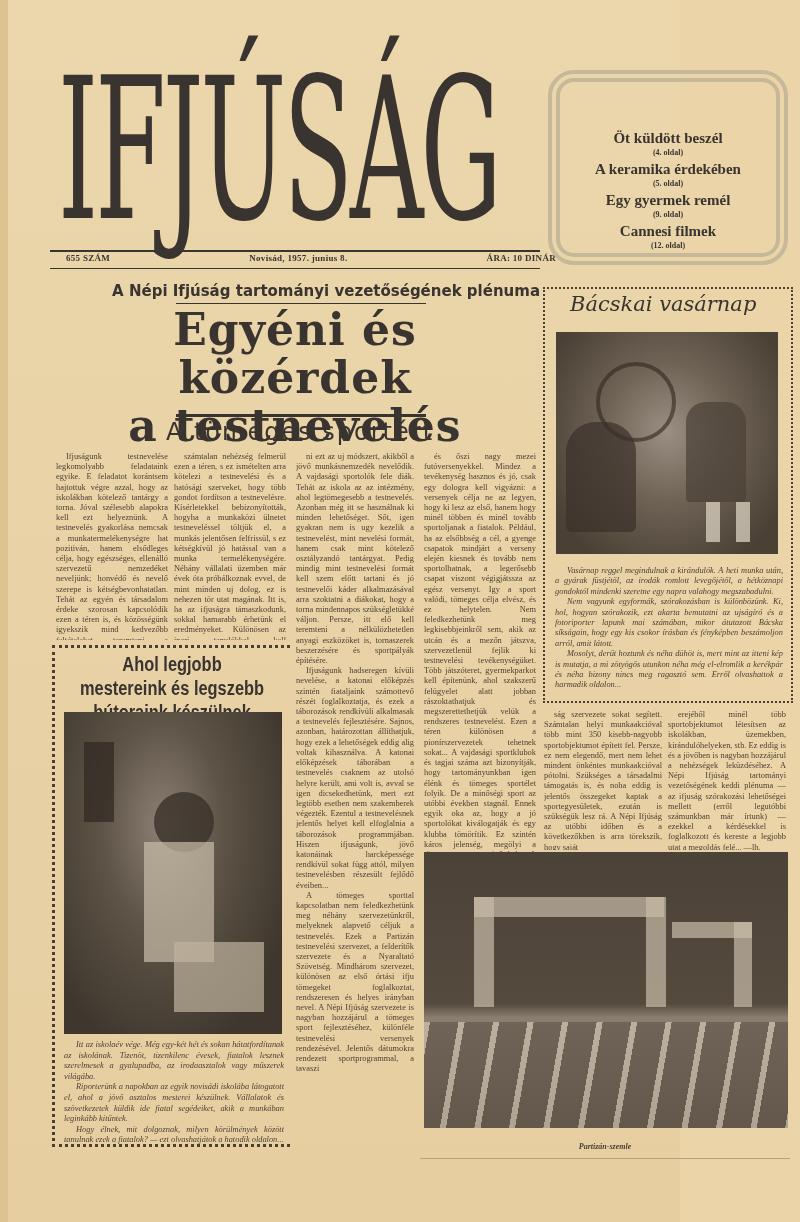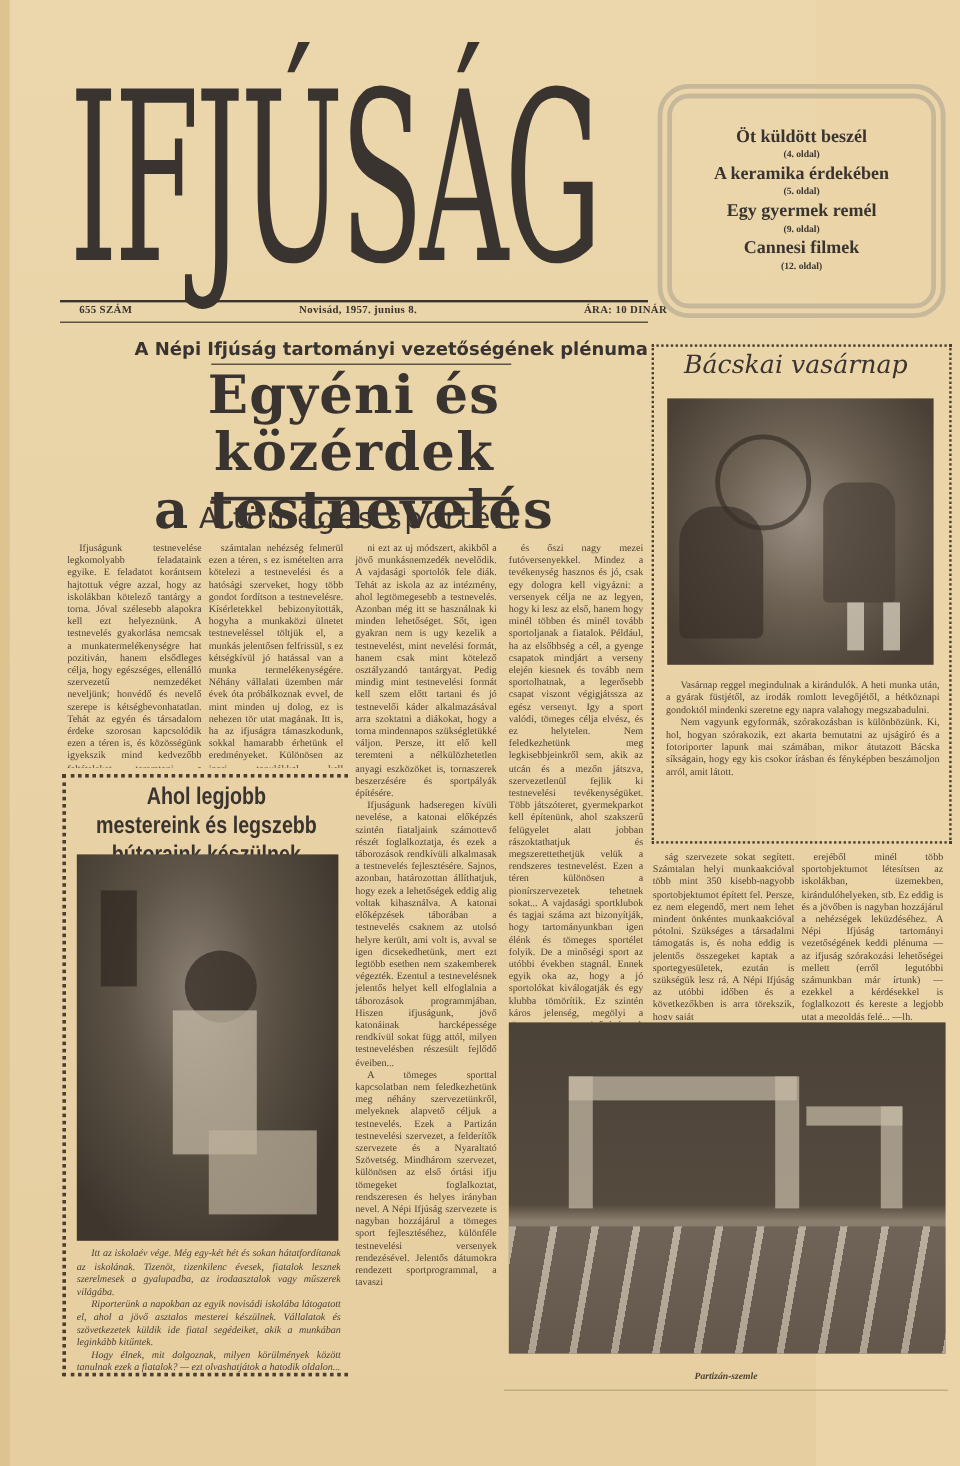--- a/index.html
+++ b/index.html
@@ -24,21 +24,21 @@
     white-space: nowrap;
   }
   .mast-rule { position:absolute; left:50px; top:250px; width:490px; height:2px; background:#3a3430; }
   .mast-rule2 { position:absolute; left:50px; top:268px; width:490px; height:1px; background:#3a3430; }
   .dateline { position:absolute; left:50px; top:253px; width:490px; height:14px;
     font-size: 9px; font-weight: bold; display:flex; justify-content:space-between; letter-spacing:0.3px; color:#3a3430;margin-left:16px;}
 
   
   .index-box { position:absolute; left:548px; top:70px; width:240px; height:195px;
     border: 12px solid #c8b89a; border-radius: 26px; border-style: double;
-    display:flex; flex-direction:column; align-items:center; justify-content:center; gap:1px; }
+    display:flex; flex-direction:column; align-items:center; justify-content:flex-end; gap:1px; }
   .index-item-title { font-size: 15px; font-weight: bold; color:#3a3430; }
   .index-item-page { font-size: 8px; font-weight: bold; color:#3a3430; margin-bottom:3px; }
 
   
   .kicker { position:absolute; left:60px; top:282px; width:480px; text-align:right;
     font-family:"DejaVu Sans", sans-serif; font-weight:bold; font-size:15px; color:#3a3430; }
   .kicker-rule { position:absolute; left:176px; top:303px; width:250px; height:1px; background:#3a3430; }
   .headline { position:absolute; left:50px; top:306px; width:490px; text-align:center;
     font-family:"DejaVu Serif", serif; font-weight:bold; font-size:44px; line-height:48px; color:#3a3430; letter-spacing:1px;}
   .head-rule { position:absolute; left:176px; top:414px; width:250px; height:3px; background:#3a3430; }
@@ -60,21 +60,21 @@
   .carp-caption { position:absolute; left:64px; top:1040px; width:220px; font-style:italic; font-size:8.4px; line-height:10.6px; color:#4a3f33; text-align:justify; }
   .carp-caption p { text-indent: 12px; }
 
   
   .bac-box { position:absolute; left:543px; top:287px; width:250px; height:416px;
     border: 2px dotted #4a3f33; }
   .bac-title { position:absolute; left:570px; top:292px; width:200px;
     font-family:"DejaVu Serif", serif; font-style:italic; font-size:21px; color:#3a3430; }
   .photo-boys { left:556px; top:332px; width:222px; height:222px;
     background: radial-gradient(ellipse at 50% 45%, #9a8f82 0%, #6e6355 40%, #4a4035 85%); }
-  .bac-caption { position:absolute; left:555px; top:566px; width:228px; font-size:8.4px; line-height:10.4px; color:#4a3f33; text-align:justify; }
+  .bac-caption { position:absolute; left:555px; top:566px; width:228px; font-style:italic; font-size:8.4px; line-height:10.4px; color:#4a3f33; text-align:justify; }
   .bac-caption p { text-indent: 12px; }
 
   .photo-partizan { left:424px; top:852px; width:364px; height:276px;
     background: linear-gradient(180deg, #4b4238 0%, #554a3e 55%, #8a7e6f 60%, #6c6052 100%); }
   .partizan-caption { position:absolute; left:420px; top:1142px; width:370px; text-align:center; font-style:italic; font-weight:bold; font-size:8px; color:#4a3f33; }
   .bot-rule { position:absolute; left:420px; top:1158px; width:370px; height:1px; background:#b8a37c; }
   .ph-shape { position:absolute; background:#d9cdb8; opacity:0.7; }
 </style>
 </head>
 <body>
@@ -153,20 +153,21 @@
   <div class="photo photo-boys">
     <div class="ph-shape" style="left:40px;top:30px;width:80px;height:80px;border:4px solid #2e271f;border-radius:50%;background:transparent;opacity:0.6;"></div>
     <div class="ph-shape" style="left:10px;top:90px;width:70px;height:110px;background:#3a3129;border-radius:30px 30px 6px 6px;"></div>
     <div class="ph-shape" style="left:130px;top:70px;width:60px;height:100px;background:#4a4036;border-radius:20px 20px 4px 4px;"></div>
     <div class="ph-shape" style="left:150px;top:170px;width:14px;height:40px;background:#e6dccb;"></div>
     <div class="ph-shape" style="left:180px;top:170px;width:14px;height:40px;background:#e6dccb;"></div>
   </div>
   <div class="bac-caption">
     <p>Vasárnap reggel megindulnak a kirándulók. A heti munka után, a gyárak füstjétől, az irodák romlott levegőjétől, a hétköznapi gondoktól mindenki szeretne egy napra valahogy megszabadulni.</p>
     <p>Nem vagyunk egyformák, szórakozásban is különbözünk. Ki, hol, hogyan szórakozik, ezt akarta bemutatni az ujságíró és a fotoriporter lapunk mai számában, mikor átutazott Bácska síkságain, hogy egy kis csokor írásban és fényképben beszámoljon arról, amit látott.</p>
+    <p>Mosolyt, derűt hoztunk és néha dühöt is, mert mint az itteni kép is mutatja, a mi zötyögős utunkon néha még el-elromlik a kerékpár és néha bizony nincs meg ragasztó sem. Erről olvashattok a harmadik oldalon...</p>
   </div>
 
   <div class="photo photo-partizan">
     <div class="ph-shape" style="left:50px;top:45px;width:190px;height:20px;background:#c8bca8;"></div>
     <div class="ph-shape" style="left:50px;top:45px;width:20px;height:110px;background:#c8bca8;"></div>
     <div class="ph-shape" style="left:222px;top:45px;width:20px;height:110px;background:#c8bca8;"></div>
     <div class="ph-shape" style="left:248px;top:70px;width:80px;height:16px;background:#c8bca8;"></div>
     <div class="ph-shape" style="left:310px;top:70px;width:18px;height:85px;background:#c8bca8;"></div>
     <div class="ph-shape" style="left:0;top:170px;width:364px;height:106px;background:repeating-linear-gradient(100deg,#e4d9c6 0 6px,#5b5045 6px 34px);opacity:0.55;"></div>
   </div>

